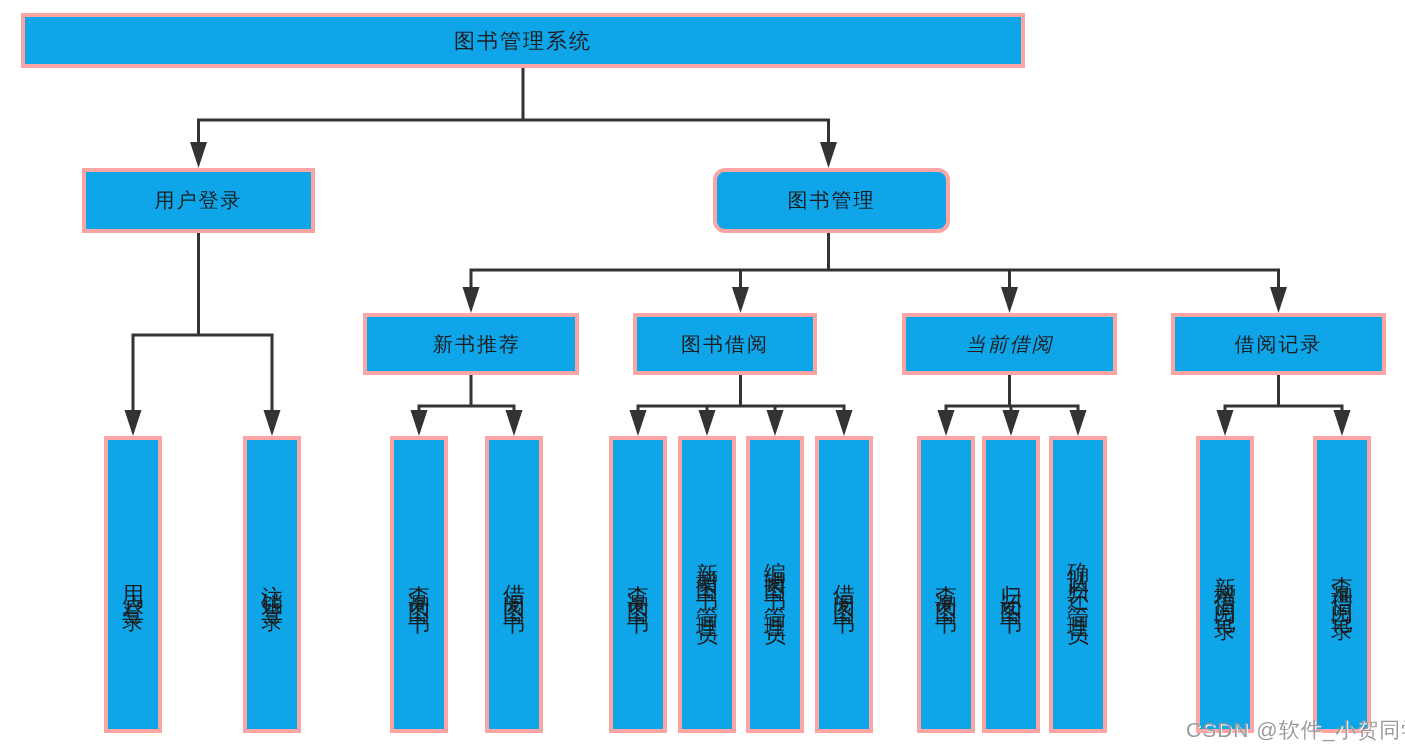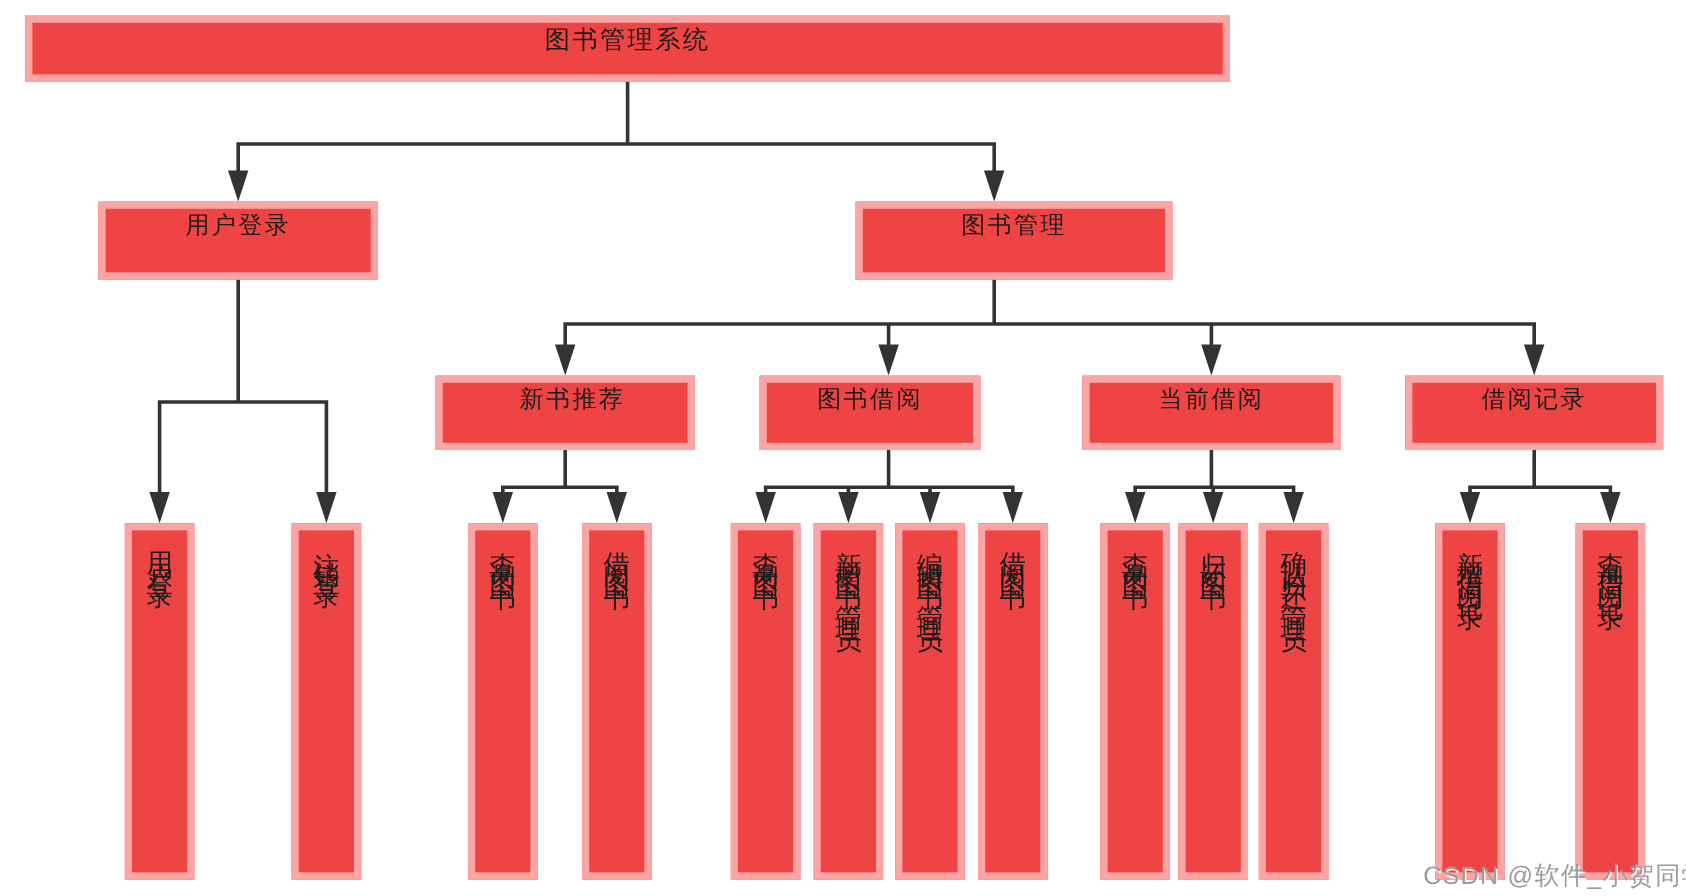--- a/index.html
+++ b/index.html
@@ -17,24 +17,24 @@
   }
   .wires {
     position: absolute;
     left: 0;
     top: 0;
     z-index: 1;
   }
   .box {
     position: absolute;
     box-sizing: border-box;
-    background: #ef4444;
-    border: 6px solid #fca5a5;
+    background: #0ea5e9;
+    border: 4px solid #fca5a5;
     display: flex;
-    align-items: flex-start;
+    align-items: center;
     justify-content: center;
     z-index: 2;
   }
   .h-label {
     font-size: 20px;
     letter-spacing: 2px;
     color: #1c1c1c;
     white-space: nowrap;
   }
   .root-label { font-size: 21px; }
@@ -43,24 +43,24 @@
     text-orientation: mixed;
     font-size: 22px;
     letter-spacing: 9px;
     line-height: 1;
     color: #1c1c1c;
   }
   .leaf { width: 58px; top: 436px; height: 297px; }
   
   #root  { left: 21px;   top: 13px;  width: 1004px; height: 55px; }
   #b0    { left: 82px;   top: 168px; width: 233px;  height: 65px; }
-  #b1    { left: 713px;  top: 168px; width: 264px;  height: 65px; }
+  #b1    { left: 713px;  top: 168px; width: 237px;  height: 65px; border-radius: 12px; }
   #m0    { left: 363px;  top: 313px; width: 216px;  height: 62px; padding-left: 12px; }
   #m1    { left: 633px;  top: 313px; width: 184px;  height: 62px; }
-  #m2    { left: 902px;  top: 313px; width: 215px;  height: 62px; }
+  #m2    { left: 902px;  top: 313px; width: 215px;  height: 62px; font-style: italic; }
   #m3    { left: 1171px; top: 313px; width: 215px;  height: 62px; }
   #l0  { left: 104px;  }
   #l1  { left: 243px;  }
   #l2  { left: 390px;  }
   #l3  { left: 485px;  }
   #l4  { left: 609px;  }
   #l5  { left: 678px;  }
   #l6  { left: 746px;  }
   #l7  { left: 815px;  }
   #l8  { left: 917px;  }

